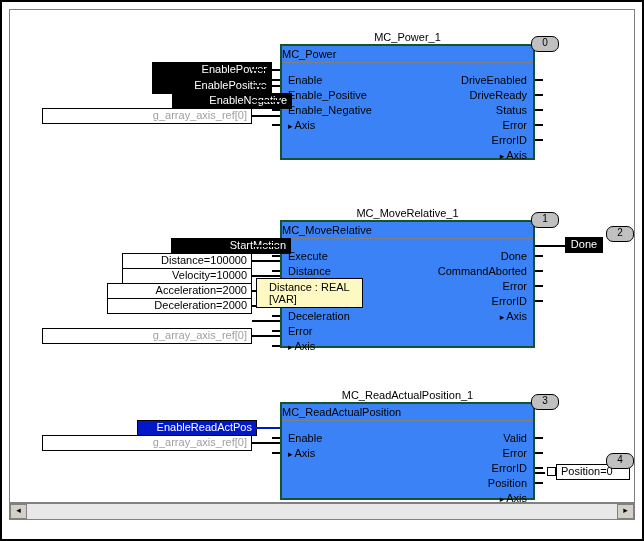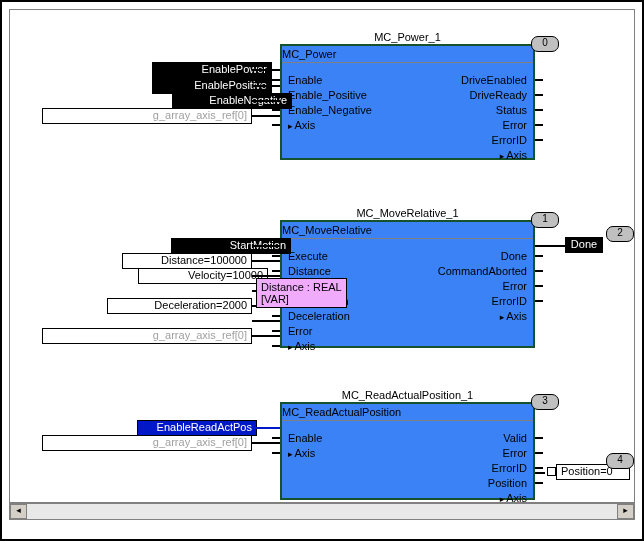--- a/index.html
+++ b/index.html
@@ -99,23 +99,23 @@
 
   
   .hwire {
     position: absolute;
     height: 0; border-top: 2px solid #000;
   }
 
   
   .tooltip {
     position: absolute;
-    background: #f0abfc;
+    background: #fef9c3;
     border: 1px solid #000;
-    padding: 2px 4px;
+    padding: 2px 12px;
     line-height: 12px;
     font-size: 11px;
     z-index: 50;
   }
 
   
   .tri::before { content: "▸"; font-size: 9px; margin-right: 2px; color:#000;}
   .sq-mark {
     display:inline-block; width:7px; height:7px;
     border:1px solid #000; vertical-align:middle; margin:0 2px 2px 2px;
@@ -235,21 +235,22 @@
           <div class="stub right" style="top:8px;"></div>
           <div class="stub right" style="top:23px;"></div>
           <div class="stub right" style="top:38px;"></div>
           <div class="stub right" style="top:53px;"></div>
         </div>
       </div>
       <div class="idtab" style="left:519px; top:200px;">1</div>
 
       <div class="tag tag-left inverted" style="left:150px; top:226px; width:90px;margin-left:9px;">StartMotion</div>
       <div class="tag tag-left" style="left:110px; top:241px; width:130px;">Distance=100000</div>
-      <div class="tag tag-left" style="left:126px; top:256px; width:130px;">Velocity=10000</div>
+      <div class="tag tag-left" style="left:110px; top:256px; width:130px;">Velocity=10000</div>
+      <div class="tag tag-left" style="left:95px;  top:271px; width:145px;">Acceleration=2000</div>
       <div class="tag tag-left" style="left:95px;  top:286px; width:145px;">Deceleration=2000</div>
       <div class="tag tag-left dim-text" style="left:30px;  top:316px; width:210px;">g_array_axis_ref[0]</div>
       <div class="hwire" style="left:240px; top:233px; width:28px;"></div>
       <div class="hwire" style="left:240px; top:248px; width:28px;"></div>
       <div class="hwire" style="left:240px; top:263px; width:28px;"></div>
       <div class="hwire" style="left:240px; top:278px; width:28px;"></div>
       <div class="hwire" style="left:240px; top:293px; width:28px;"></div>
       <div class="hwire" style="left:240px; top:308px; width:28px;"></div>
       <div class="hwire" style="left:240px; top:323px; width:28px;"></div>
 

